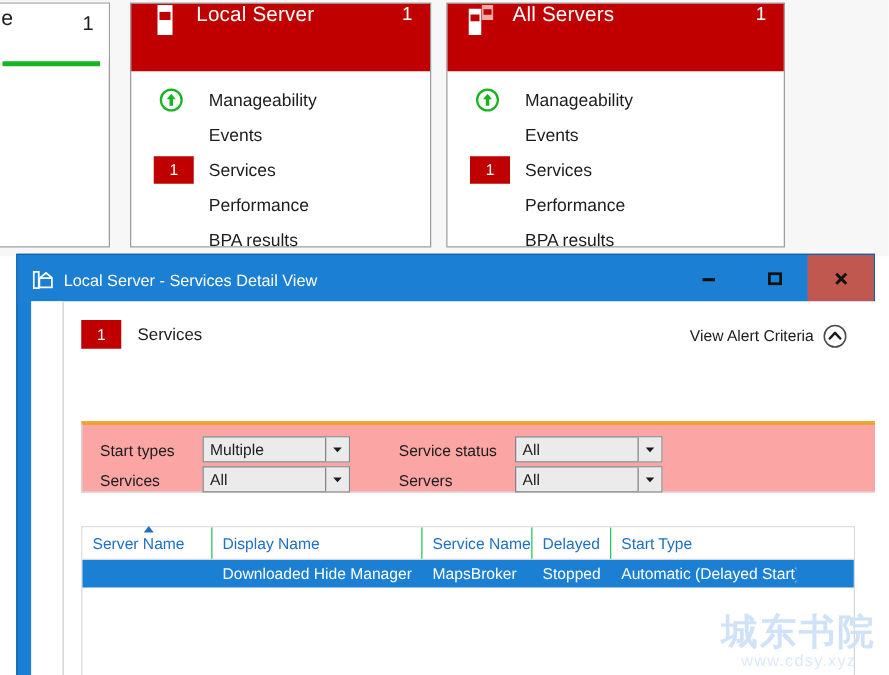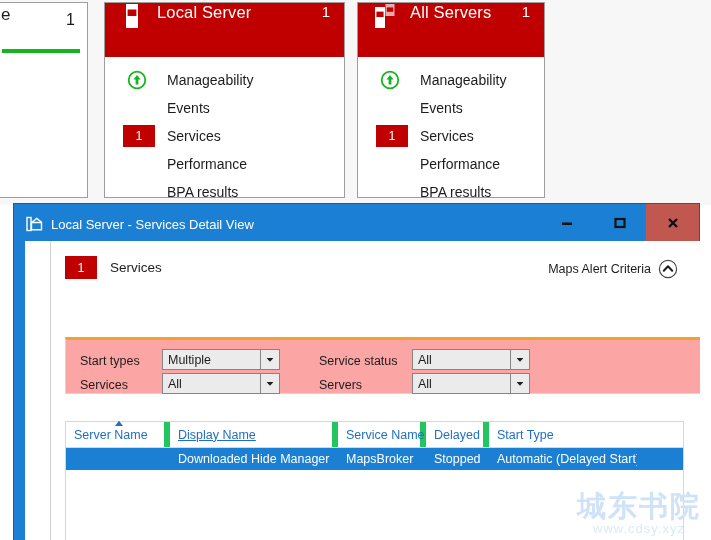--- a/index.html
+++ b/index.html
@@ -56,21 +56,21 @@
     color: #1b1b1b;
   }
   #tile-partial .green-bar {
     position: absolute;
     left: 73px; top: 46px;
     width: 78px; height: 4px;
     background: #16b520;
   }
 
   #tile-local  { left: 104px; width: 241px; height: 196px; }
-  #tile-all    { left: 357px; width: 188px; height: 196px; }
+  #tile-all    { left: 357px; width: 271px; height: 196px; }
 
   .tile-header {
     display: flex;
     align-items: flex-start;
     height: 54px;
     background: #c00000;
     color: #ffffff;
     padding: 0 14px 0 16px;
     box-sizing: border-box;
   }
@@ -310,28 +310,28 @@
     border-bottom: 1px solid #d7d7d7;
     background: #ffffff;
   }
   #table-header .th {
     position: relative;
     font-size: 12.5px;
     color: #1f6fc4;
     display: flex;
     align-items: center;
     padding-left: 8px;
-    border-right: 6px solid #22c55e;
+    border-right: 1px solid #22c55e;
     box-sizing: border-box;
     white-space: nowrap;
     cursor: default;
   }
   #table-header .th:last-child { border-right: none; }
   .th.c-server  { width: 104px; }
-  .th.c-display { width: 168px; text-decoration: underline; }
+  .th.c-display { width: 168px; }
   .th.c-service { width: 88px; }
   .th.c-status  { width: 63px; }
   .th.c-start   { width: 148px; }
   .th .sort-arrow {
     position: absolute;
     left: 48px;
     top: -2px;
   }
   .tbody-row {
     display: flex;
@@ -524,21 +524,21 @@
 
     <div id="client-left-strip"></div>
 
     <div id="client-content">
 
       <div id="services-head">
         <span id="svc-badge-box">1</span>
         <span id="svc-head-label">Services</span>
 
         <div id="hide-alert-criteria">
-          <span class="hac-label">Maps Alert Criteria</span>
+          <span class="hac-label">View Alert Criteria</span>
           <svg width="20" height="20" viewBox="0 0 20 20">
             <circle cx="10" cy="10" r="8.6" fill="#ffffff" stroke="#4a4a4a" stroke-width="1.2"></circle>
             <path d="M5.8 11.8 L10 7.3 L14.2 11.8" fill="none" stroke="#1c1c1c" stroke-width="2" stroke-linecap="round" stroke-linejoin="round"></path>
           </svg>
         </div>
       </div>
 
       <div id="filter-panel">
 
         <div class="filter-row" style="left:14px; top:10px;">

